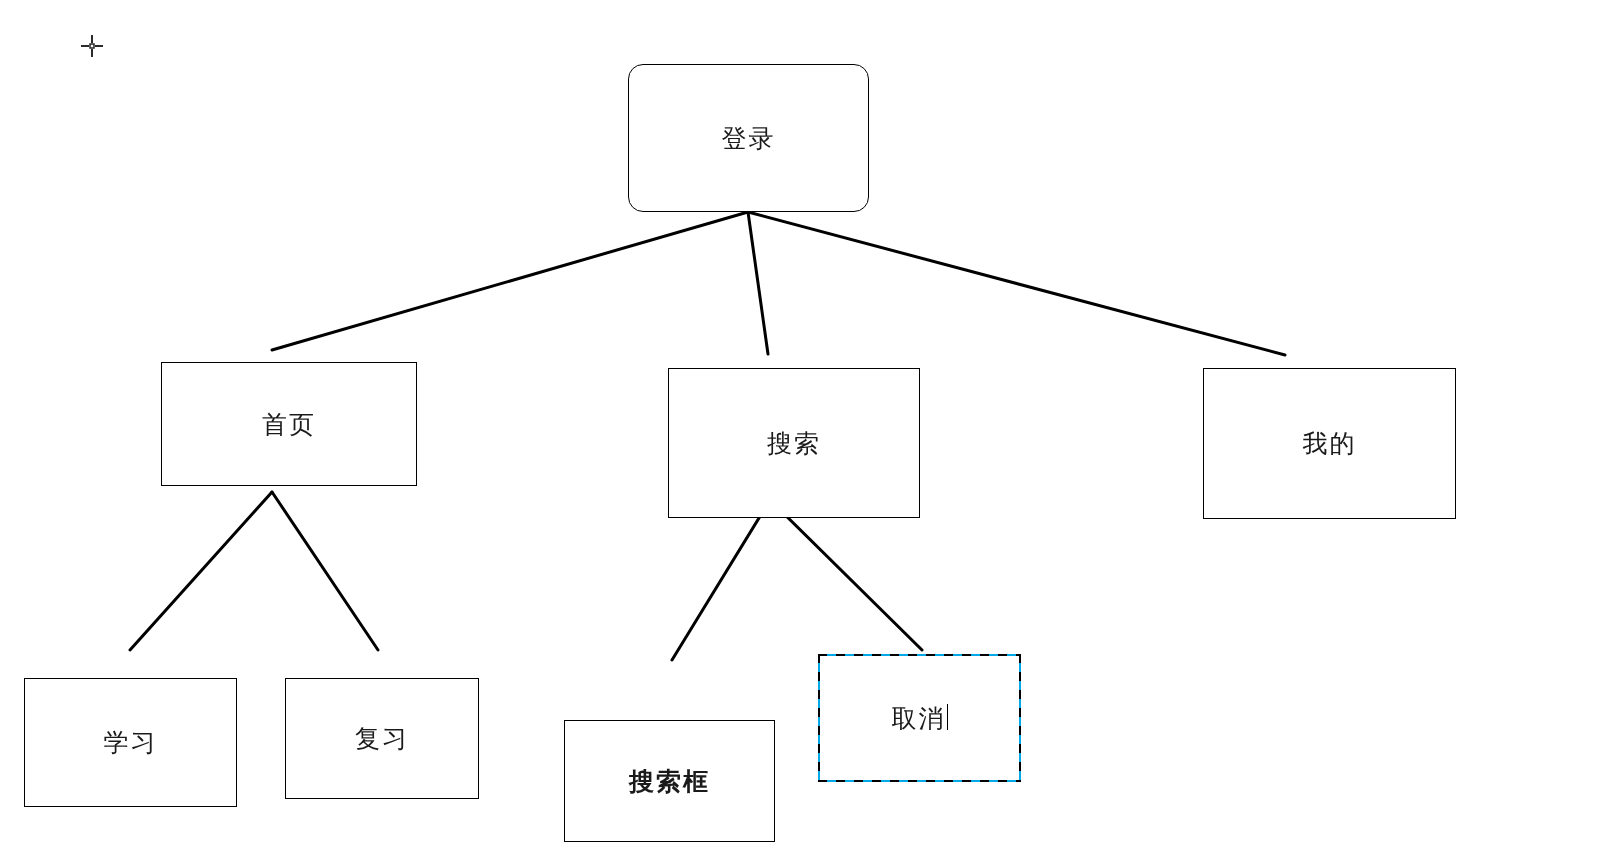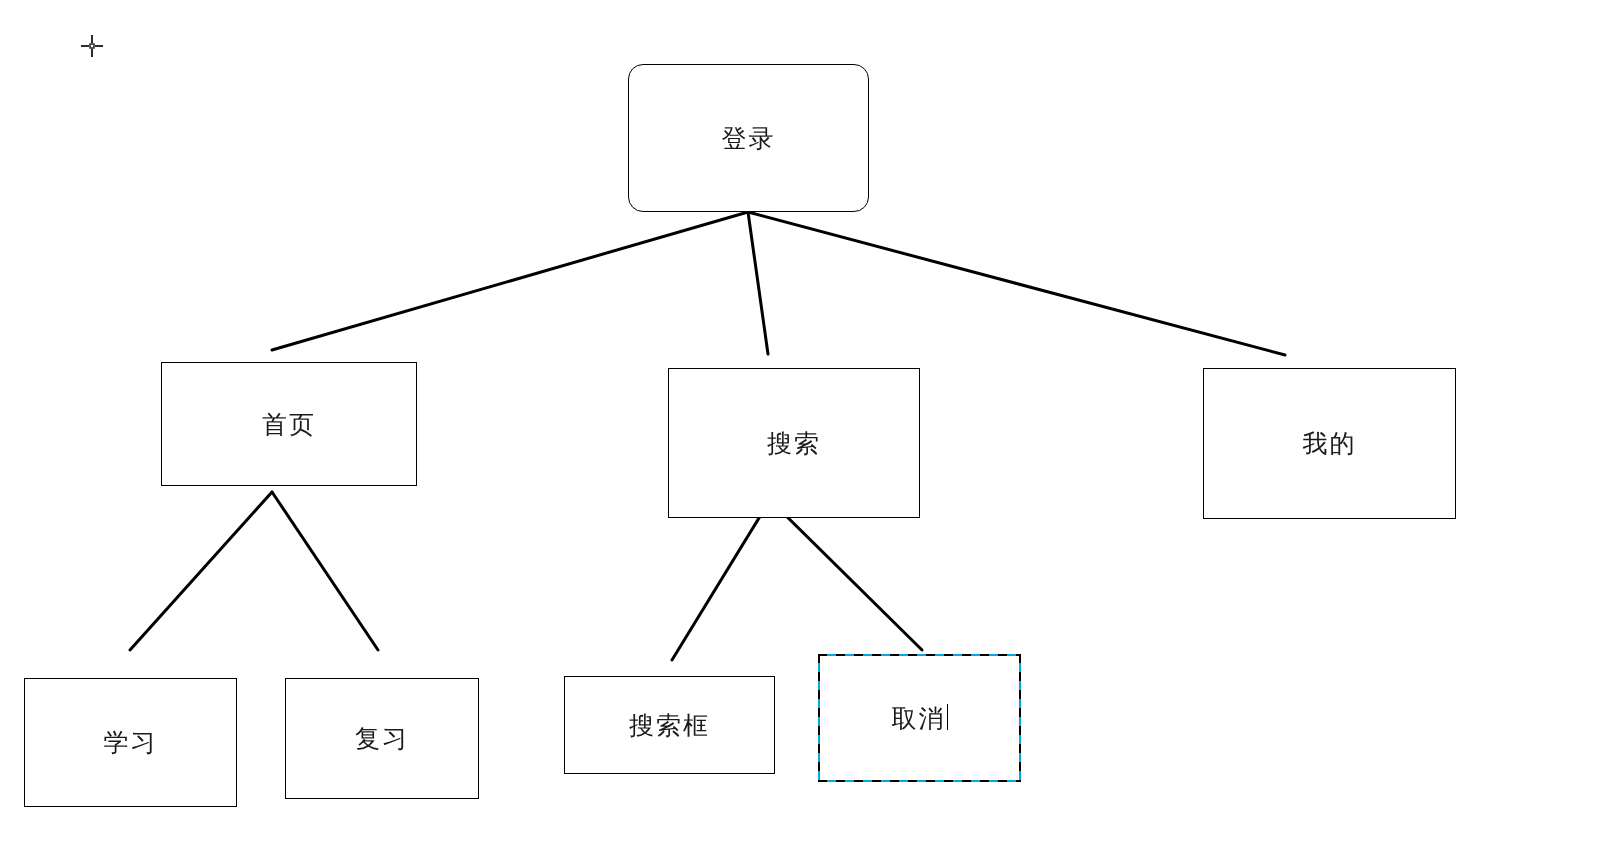--- a/index.html
+++ b/index.html
@@ -105,21 +105,21 @@
       </div>
       <div class="node" style="left: 1203px; top: 368px; width: 253px; height: 151px; text-align: center;">
         <span class="label">我的</span>
       </div>
       <div class="node" style="left: 24px; top: 678px; width: 213px; height: 129px;">
         <span class="label">学习</span>
       </div>
       <div class="node" style="left: 285px; top: 678px; width: 194px; height: 121px;">
         <span class="label">复习</span>
       </div>
-      <div class="node" style="left: 564px; top: 676px; width: 211px; height: 98px;">
+      <div class="node" style="left: 564px; top: 720px; width: 211px; height: 122px; font-weight: bold;">
         <span class="label">搜索框</span>
       </div>
       <div class="node selected" style="left: 818px; top: 654px; width: 203px; height: 128px;">
         <span class="sel-frame"></span>
         <span class="label">取消</span>
         <span class="caret"></span>
       </div>
     </div>
 
   <svg id="cursor" viewBox="0 0 26 26" xmlns="http://www.w3.org/2000/svg" style="left: 79px; top: 33px;">

